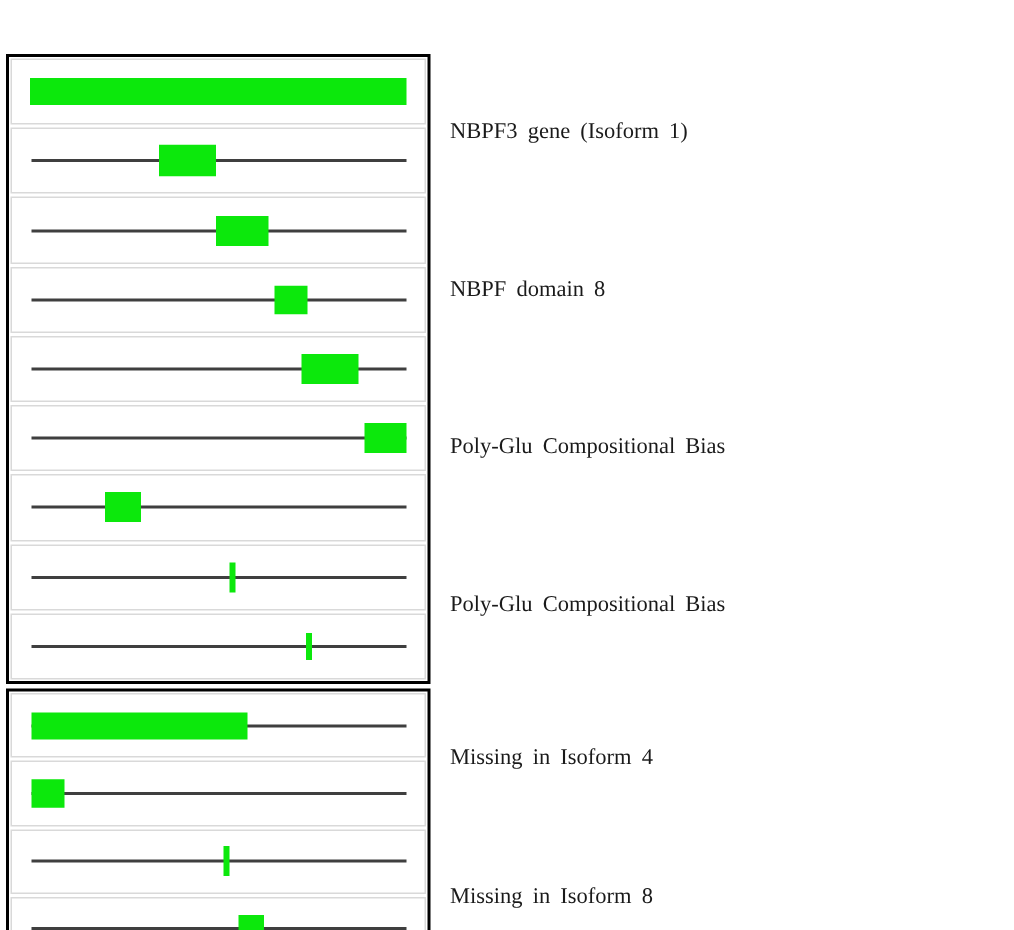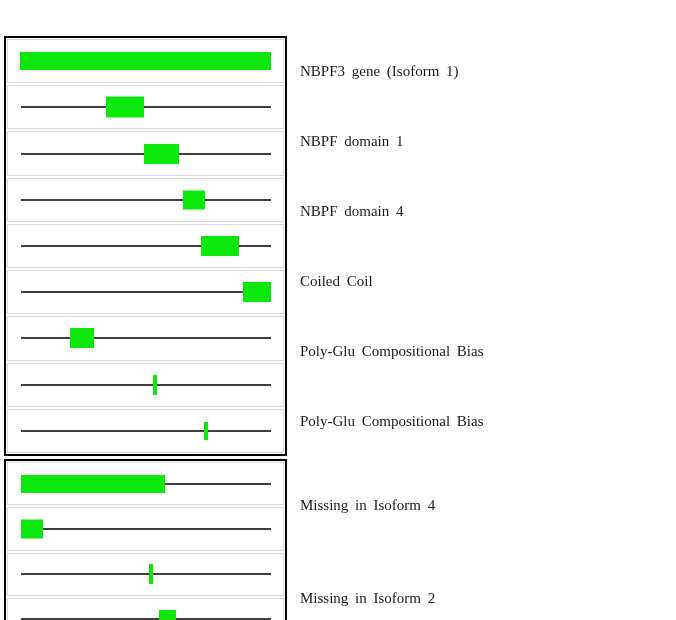--- a/index.html
+++ b/index.html
@@ -132,38 +132,32 @@
       <div class="line" style="background: rgb(63, 63, 63);"></div>
       <div class="feature" style="left: 151px; width: 17px; height: 18px; background: rgb(12, 232, 12);"></div>
     </div>
   </div>
 
   <div class="labels labels-main">
     <div class="label-row">
         <span class="label-text">NBPF3 gene (Isoform 1)</span>
       </div>
     <div class="label-row">
-        <span class="label-text">NBPF domain 1</span>
-      </div>
-    <div class="label-row">
-        <span class="label-text">NBPF domain 4</span>
-      </div>
-    <div class="label-row">
-        <span class="label-text">Coiled Coil</span>
+        <span class="label-text">NBPF domain 8</span>
       </div>
     <div class="label-row">
         <span class="label-text">Poly-Glu Compositional Bias</span>
       </div>
     <div class="label-row">
         <span class="label-text">Poly-Glu Compositional Bias</span>
       </div>
   </div>
 
   <div class="labels labels-variants">
     <div class="label-row">
         <span class="label-text">Missing in Isoform 4</span>
       </div>
     <div class="label-row">
-        <span class="label-text">Missing in Isoform 2</span>
+        <span class="label-text">Missing in Isoform 8</span>
       </div>
   </div>
 
 </div>
 
 </body></html>

